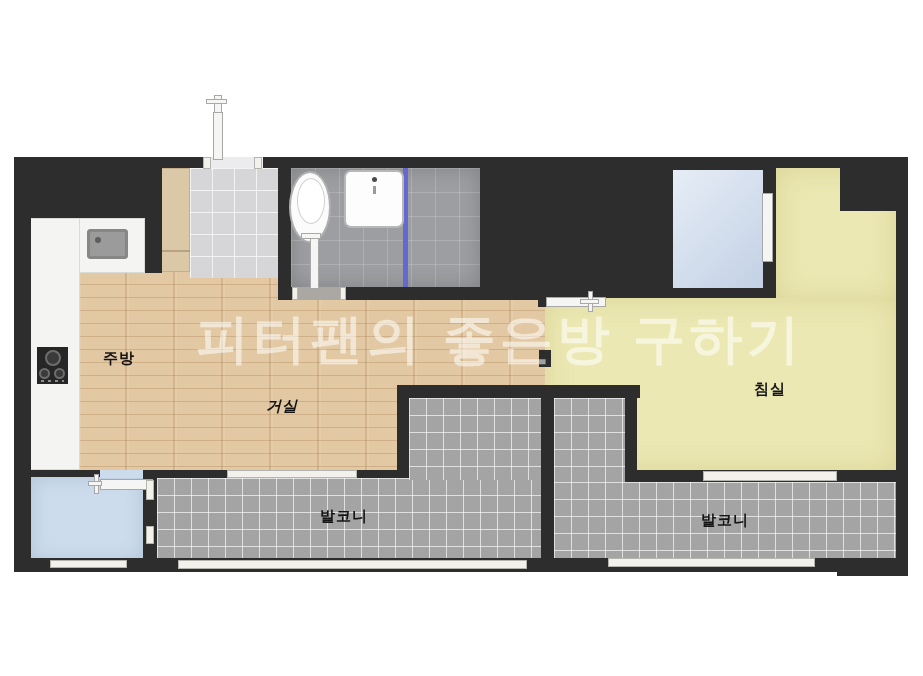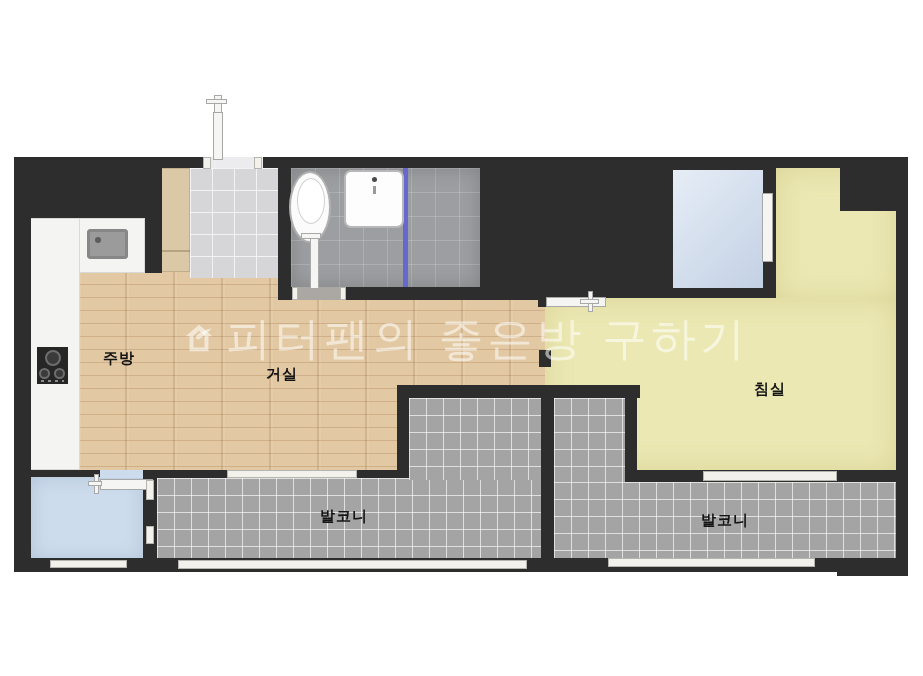--- a/index.html
+++ b/index.html
@@ -31,21 +31,21 @@
   .utility{background-color:#ccdcec;box-shadow:inset 0 0 18px rgba(60,90,130,0.18);}
   .counter{background-color:#f4f4f2;box-shadow:inset 0 0 0 1px #d9d9d5;}
   .cabinet{background-color:#dbc8a6;box-shadow:inset 0 0 0 1px rgba(120,95,60,0.25);}
   .whitegoods{background:#f5f5f4;border:1px solid #a8a8a8;box-sizing:border-box;}
   .sill{background:#f2f1ec;border:1px solid #b5b5b0;box-sizing:border-box;}
   .gapframe{background:#ececee;}
   .label{position:absolute;transform:translate(-50%,-50%);color:#141414;
          font-size:15px;font-weight:700;letter-spacing:1px;white-space:nowrap;}
   .burner{position:absolute;border-radius:50%;background:#3a3a3a;border:2px solid #6e6e6e;box-sizing:border-box;}
   .watermark{position:absolute;display:flex;align-items:center;gap:12px;color:rgba(255,255,255,0.55);}
-  .watermark .wm-text{font-size:45px;font-weight:normal;letter-spacing:4px;white-space:nowrap;line-height:1;text-align:center;}
+  .watermark .wm-text{font-size:53px;font-weight:bold;letter-spacing:4px;white-space:nowrap;line-height:1;text-align:center;}
 </style>
 </head>
 <body>
 
 <div class="stage">
 
   <div class="abs wood" style="left: 31px; top: 168px; width: 514px; height: 302px; background-color: rgb(227, 201, 163);"></div>
   <div class="abs entrytile" style="left: 190px; top: 168px; width: 88px; height: 110px; background-color: rgb(214, 214, 216);"></div>
   <div class="abs cabinet" style="left: 160px; top: 168px; width: 30px; height: 104px; background-color: rgb(219, 200, 166);"></div>
   <div class="abs" style="left:160px;top:250px;width:30px;height:2px;background:rgba(120,95,60,0.35);"></div>
@@ -136,18 +136,18 @@
 
   <div class="watermark" style="left:184px;top:306px;width:565px;height:64px;">
     <svg width="54" height="54" viewBox="0 0 54 54">
       <path fill="rgba(255,255,255,0.55)" d="M27 3 L51 24 L44 24 L44 51 L10 51 L10 24 L3 24 Z M27 14 L17 23 L17 44 L37 44 L37 23 Z"></path>
       <path fill="rgba(255,255,255,0.55)" d="M20 26 C26 18 36 12 50 10 C40 20 33 26 26 30 Z"></path>
     </svg>
     <span class="wm-text">피터팬의 좋은방 구하기</span>
   </div>
 
   <div class="label" style="left:119px;top:358px;">주방</div>
-  <div class="label" style="left:282px;top:374px;">거실</div>
+  <div class="label" style="left:282px;top:406px;font-style:italic;">거실</div>
   <div class="label" style="left:770px;top:389px;">침실</div>
   <div class="label" style="left:344px;top:516px;">발코니</div>
   <div class="label" style="left:725px;top:520px;">발코니</div>
 
 </div>
 
 </body></html>

